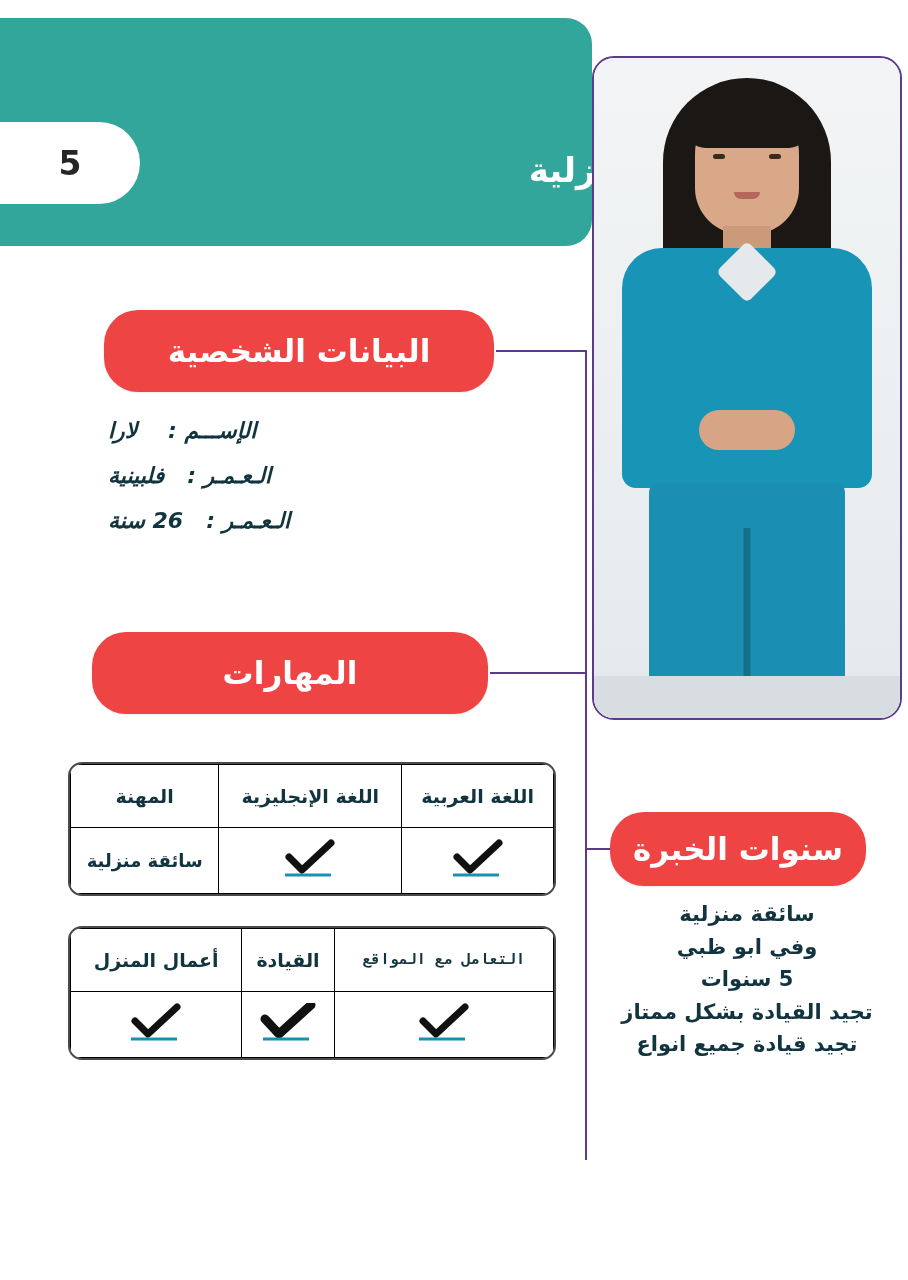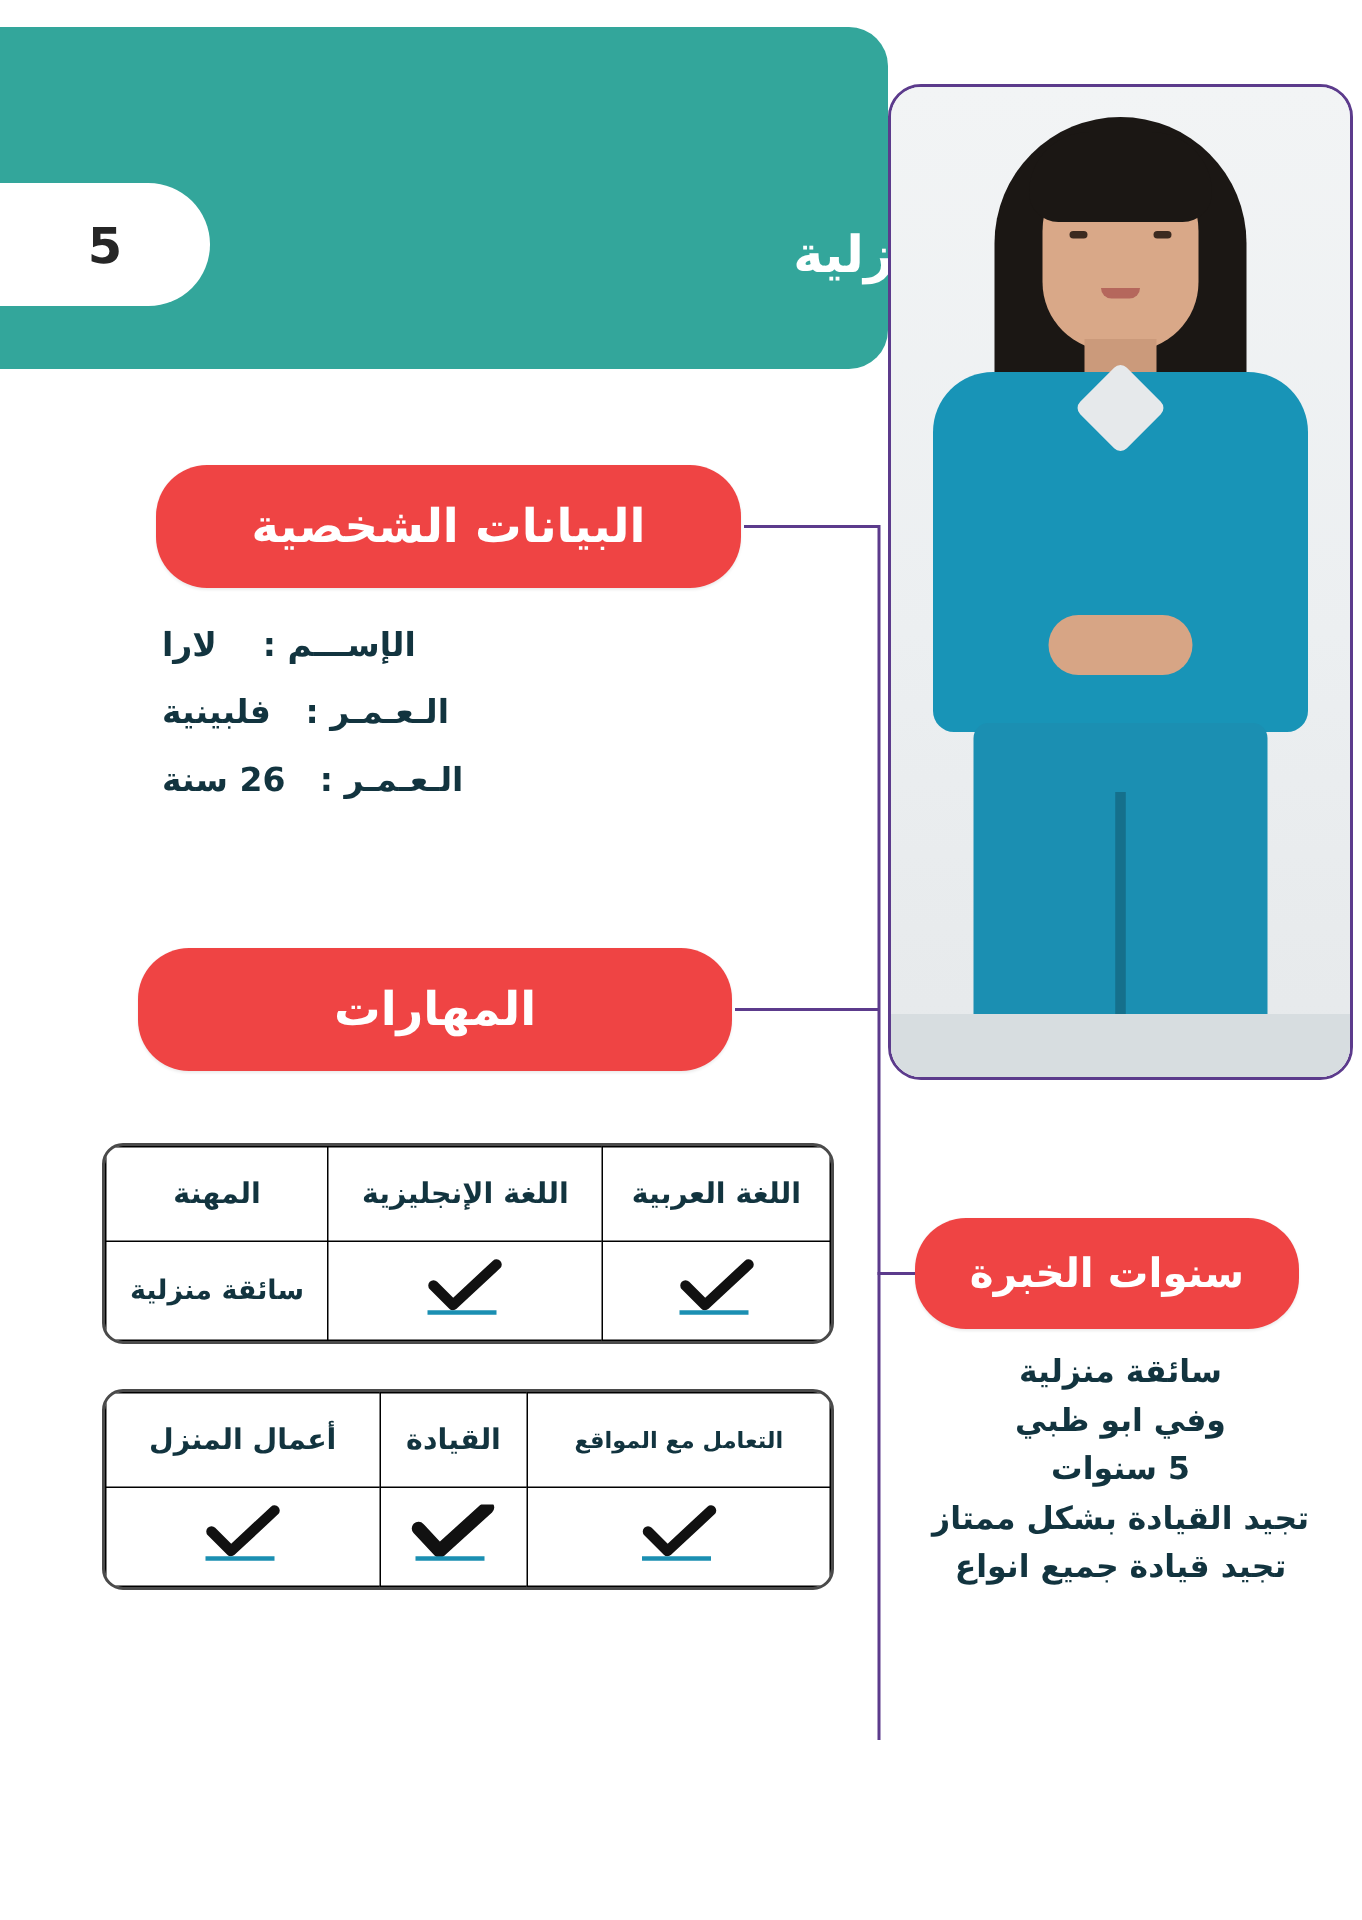--- a/index.html
+++ b/index.html
@@ -237,30 +237,31 @@
     top: 632px;
     width: 396px;
     height: 82px;
     font-size: 31px;
   }
   .pill-experience {
     left: 610px;
     top: 812px;
     width: 256px;
     height: 74px;
-    font-size: 27px;
+    font-size: 31px;
   }
 
   
   .info-list {
     position: absolute;
     right: 440px;
     top: 418px;
     width: 360px;
     text-align: left;
+    font-style: italic;
   }
   .info-row {
     color: #12343f;
     font-size: 22px;
     font-weight: bold;
     margin-bottom: 20px;
     white-space: nowrap;
     direction: rtl;
     text-align: left;
   }
@@ -288,20 +289,21 @@
     font-weight: bold;
   }
   .skills-table td.head {
     font-size: 19px;
     height: 58px;
     padding: 2px 4px;
   }
   .skills-table td.head.small {
     font-size: 15px;
     line-height: 1.15;
+    font-family: Liberation Mono, monospace;
   }
   .skills-table td.val {
     font-size: 18px;
     height: 62px;
   }
   .skills-table td.check {
     height: 62px;
   }
   .tbl1 { left: 68px; top: 762px; width: 484px; height: 130px; }
   .tbl2 { left: 68px; top: 926px; width: 484px; height: 130px; }

